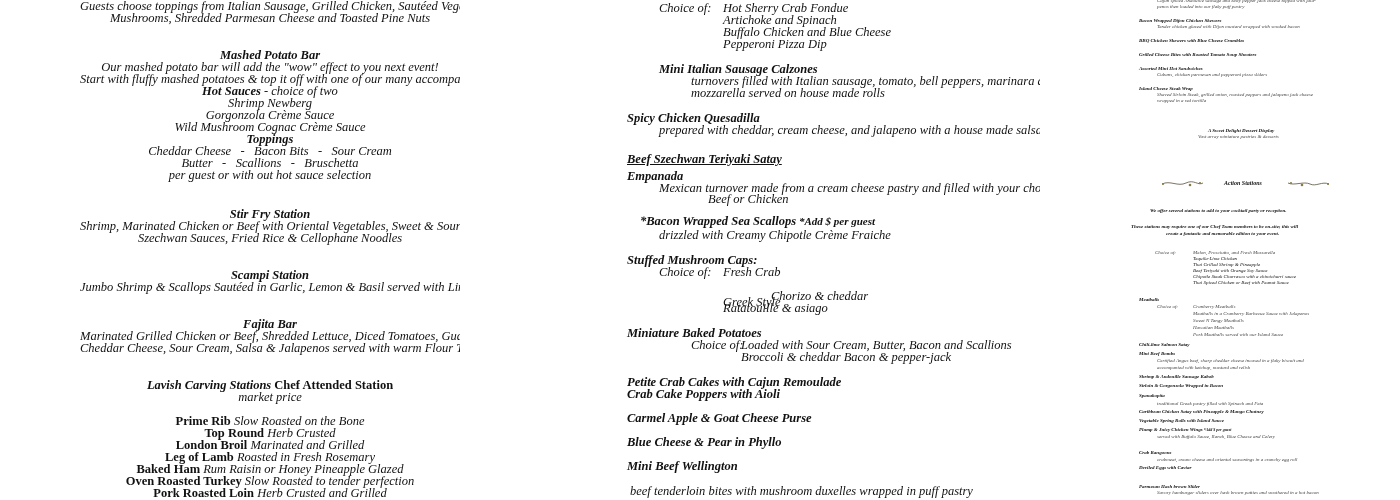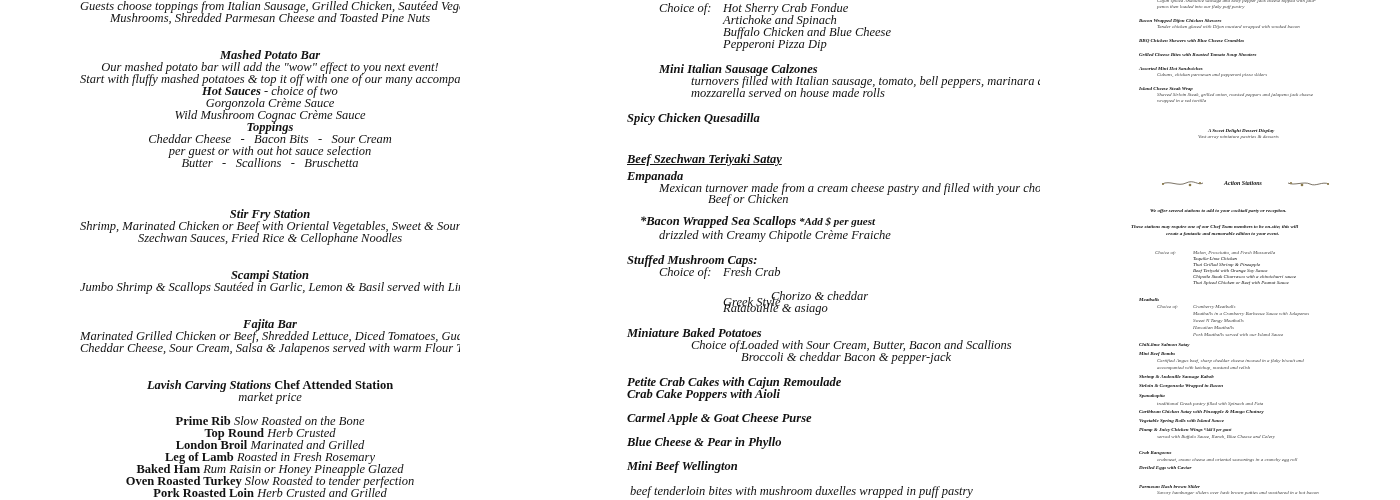--- a/index.html
+++ b/index.html
@@ -31,26 +31,27 @@
   <div class="blk it" style="top:0px;">
     <span class="ln">Guests choose toppings from Italian Sausage, Grilled Chicken, Sautéed Vegetables,</span>
     <span class="ln">Mushrooms, Shredded Parmesan Cheese and Toasted Pine Nuts</span>
   </div>
 
   <div class="blk" style="top:49px;">
     <span class="ln bi">Mashed Potato Bar</span>
     <span class="ln it">Our mashed potato bar will add the "wow" effect to you next event!</span>
     <span class="ln it">Start with fluffy mashed potatoes &amp; top it off with one of our many accompanists</span>
     <span class="ln it"><b>Hot Sauces</b><span> - choice of two</span></span>
+    <span class="ln it">Shrimp Newberg</span>
     <span class="ln it">Gorgonzola Crème Sauce</span>
     <span class="ln it">Wild Mushroom Cognac Crème Sauce</span>
     <span class="ln bi">Toppings</span>
     <span class="ln it" style="white-space:pre;">Cheddar Cheese   -   Bacon Bits   -   Sour Cream</span>
+    <span class="ln it" style="white-space:pre;">Butter   -   Scallions   -   Bruschetta</span>
     <span class="ln it">per guest or with out hot sauce selection</span>
-    <span class="ln it" style="white-space:pre;">Butter   -   Scallions   -   Bruschetta</span>
   </div>
 
   <div class="blk" style="top:208px;">
     <span class="ln bi">Stir Fry Station</span>
     <span class="ln it">Shrimp, Marinated Chicken or Beef with Oriental Vegetables, Sweet &amp; Sour Sauce and</span>
     <span class="ln it">Szechwan Sauces, Fried Rice &amp; Cellophane Noodles</span>
   </div>
 
   <div class="blk" style="top:269px;">
     <span class="ln bi">Scampi Station</span>
@@ -82,20 +83,21 @@
   <span class="ln it" style="left:103px;top:2px;">Hot Sherry Crab Fondue</span>
   <span class="ln it" style="left:103px;top:14px;">Artichoke and Spinach</span>
   <span class="ln it" style="left:103px;top:26px;">Buffalo Chicken and Blue Cheese</span>
   <span class="ln it" style="left:103px;top:38px;">Pepperoni Pizza Dip</span>
 
   <span class="ln bi" style="left:39px;top:63px;">Mini Italian Sausage Calzones</span>
   <span class="ln it" style="left:71px;top:75px;">turnovers filled with Italian sausage, tomato, bell peppers, marinara and</span>
   <span class="ln it" style="left:71px;top:87px;">mozzarella served on house made rolls</span>
 
   <span class="ln bi" style="left:7px;top:112px;">Spicy Chicken Quesadilla</span>
+  <span class="ln it" style="left:39px;top:124px;">prepared with cheddar, cream cheese, and jalapeno with a house made salsa</span>
 
   <span class="ln bi" style="left:7px;top:153px;text-decoration:underline;">Beef Szechwan Teriyaki Satay</span>
 
   <span class="ln bi" style="left:7px;top:170px;">Empanada</span>
   <span class="ln it" style="left:39px;top:182px;">Mexican turnover made from a cream cheese pastry and filled with your choice:</span>
   <span class="ln it" style="left:88px;top:193px;">Beef or Chicken</span>
 
   <span class="ln bi" style="left:20px;top:215px;"><span>*Bacon Wrapped Sea Scallops</span><span style="font-size:11px;"> *Add $ per guest</span></span>
   <span class="ln it" style="left:39px;top:229px;">drizzled with Creamy Chipotle Crème Fraiche</span>
 

